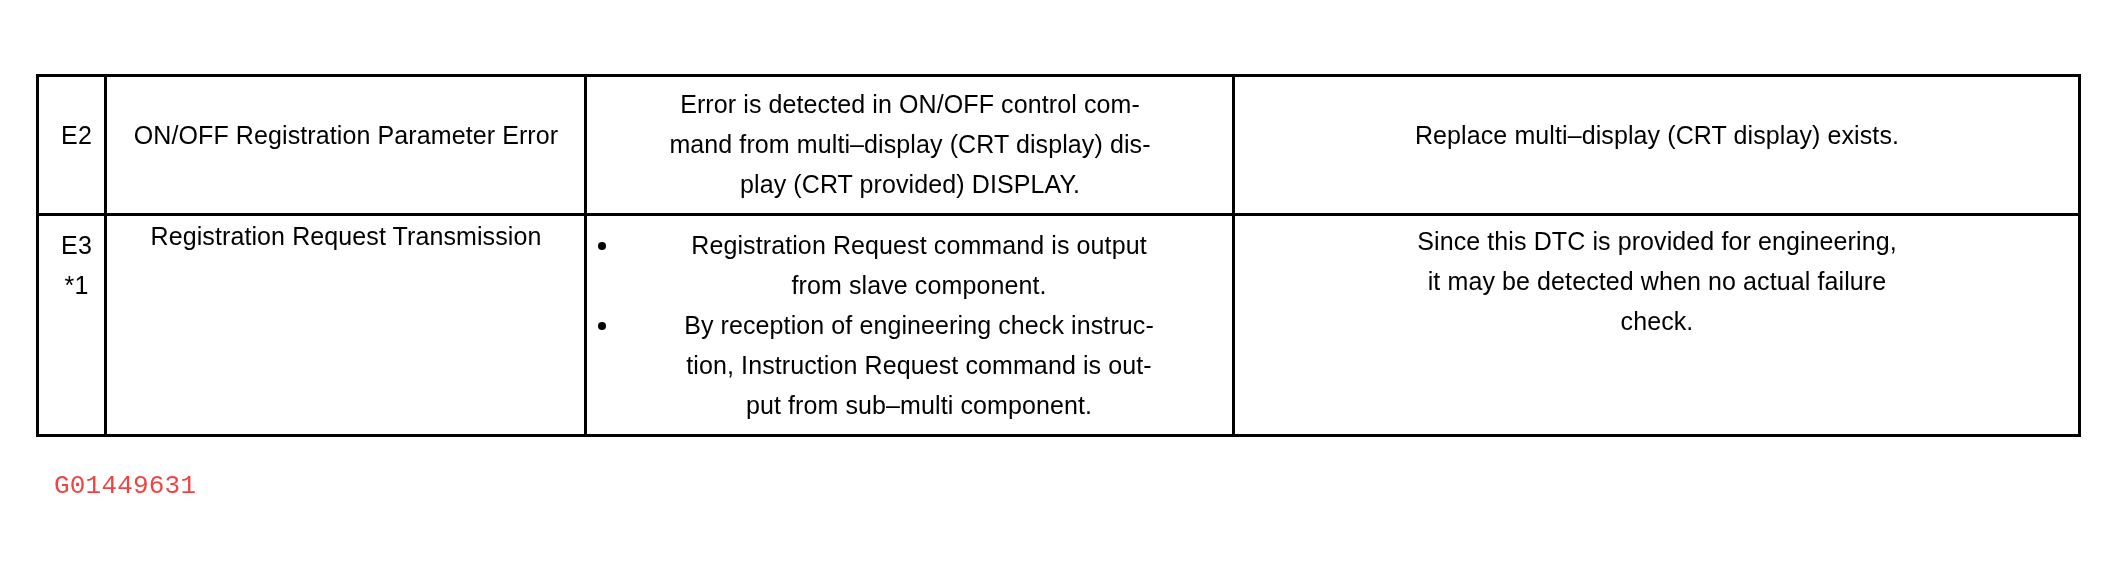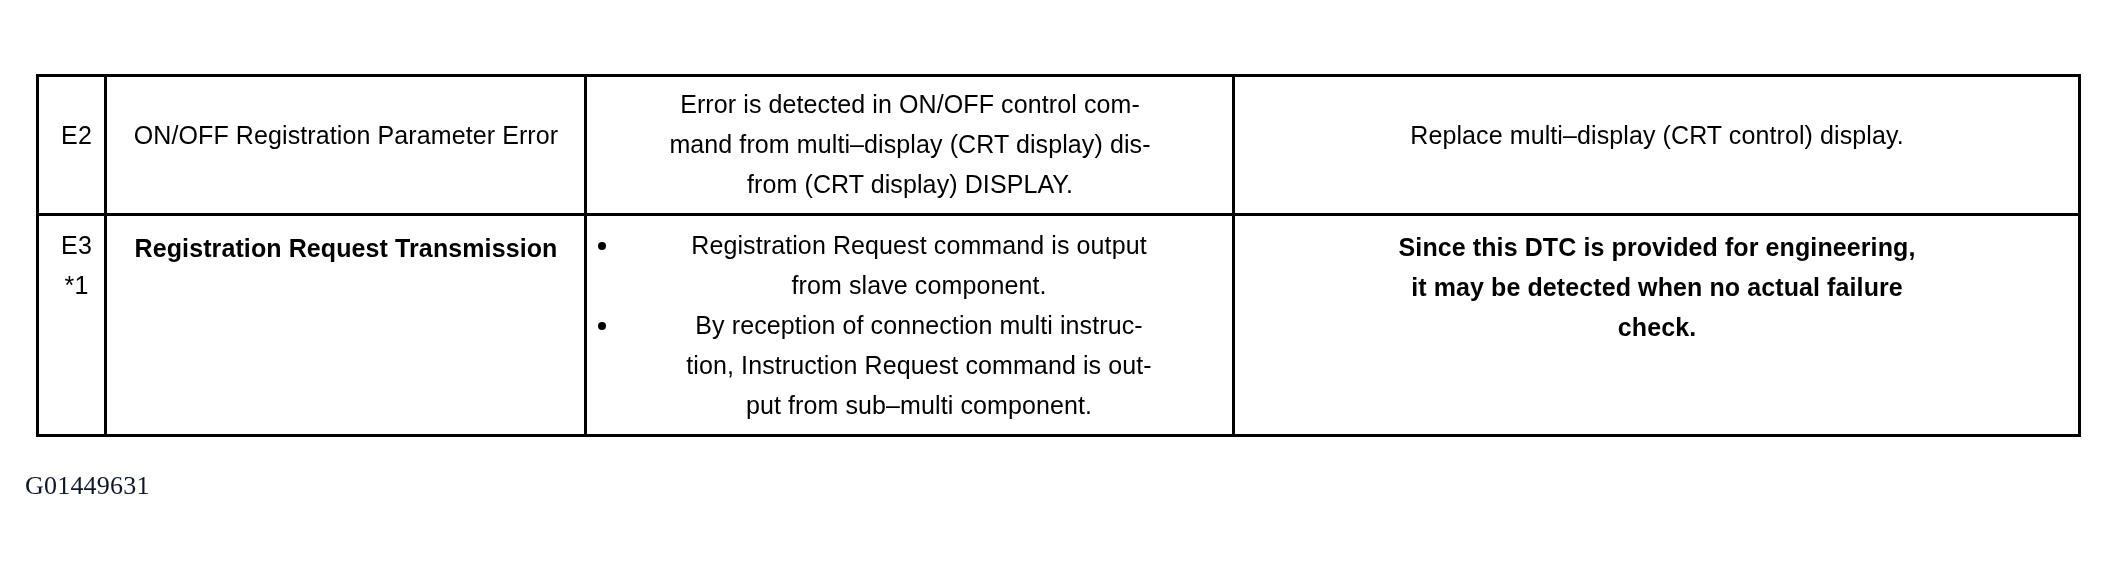--- a/index.html
+++ b/index.html
@@ -86,38 +86,38 @@
     left: 1px;
     top: 17px;
     width: 8px;
     height: 8px;
     background: #000000;
     border-radius: 50%;
   }
 
   .r2-code .cell-inner { padding-top: 9px; }
 
-  .r2-name .cell-inner { padding-top: 12px; font-weight: bold; }
-
-  .r2-action .cell-inner { padding-top: 11px; font-weight: bold; }
+  .r2-name .cell-inner { padding-top: 0; }
+
+  .r2-action .cell-inner { padding-top: 5px; }
 
   .r2-desc .cell-inner { padding-left: 10px; }
 
   .r1-desc .cell-inner { padding-top: 7px; }
 
   
   .figure-id {
     position: absolute;
-    left: 25px;
+    left: 54px;
     top: 470px;
     font-size: 26px;
     line-height: 32px;
     letter-spacing: 0.2px;
-    font-family: Liberation Serif, serif;
-    color: #0f172a;
+    font-family: Liberation Mono, monospace;
+    color: #ef4444;
     white-space: pre;
   }
 </style>
 </head>
 <body>
 
 <div class="page">
 
   <table class="dtc-table">
     <colgroup>
@@ -139,27 +139,27 @@
         <td class="cell-name r1-name">
           <div class="cell-inner">
             <span class="text-line">ON/OFF Registration Parameter Error</span>
           </div>
         </td>
 
         <td class="cell-desc r1-desc">
           <div class="cell-inner">
             <span class="text-line">Error is detected in ON/OFF control com-</span>
             <span class="text-line">mand from multi–display (CRT display) dis-</span>
-            <span class="text-line">from (CRT display) DISPLAY.</span>
+            <span class="text-line">play (CRT provided) DISPLAY.</span>
           </div>
         </td>
 
         <td class="cell-action r1-action">
           <div class="cell-inner">
-            <span class="text-line">Replace multi–display (CRT control) display.</span>
+            <span class="text-line">Replace multi–display (CRT display) exists.</span>
           </div>
         </td>
       </tr>
 
       <tr>
 
         <td class="cell-code r2-code">
           <div class="cell-inner">
             <span class="code-line">E3</span>
             <span class="code-line">*1</span>
@@ -175,21 +175,21 @@
         <td class="cell-desc r2-desc">
           <div class="cell-inner">
             <ul class="bullets">
               <li>
                 <span class="bullet-dot"></span>
                 <span class="text-line">Registration Request command is output</span>
                 <span class="text-line">from slave component.</span>
               </li>
               <li>
                 <span class="bullet-dot"></span>
-                <span class="text-line">By reception of connection multi instruc-</span>
+                <span class="text-line">By reception of engineering check instruc-</span>
                 <span class="text-line">tion, Instruction Request command is out-</span>
                 <span class="text-line">put from sub–multi component.</span>
               </li>
             </ul>
           </div>
         </td>
 
         <td class="cell-action r2-action">
           <div class="cell-inner">
             <span class="text-line">Since this DTC is provided for engineering,</span>

